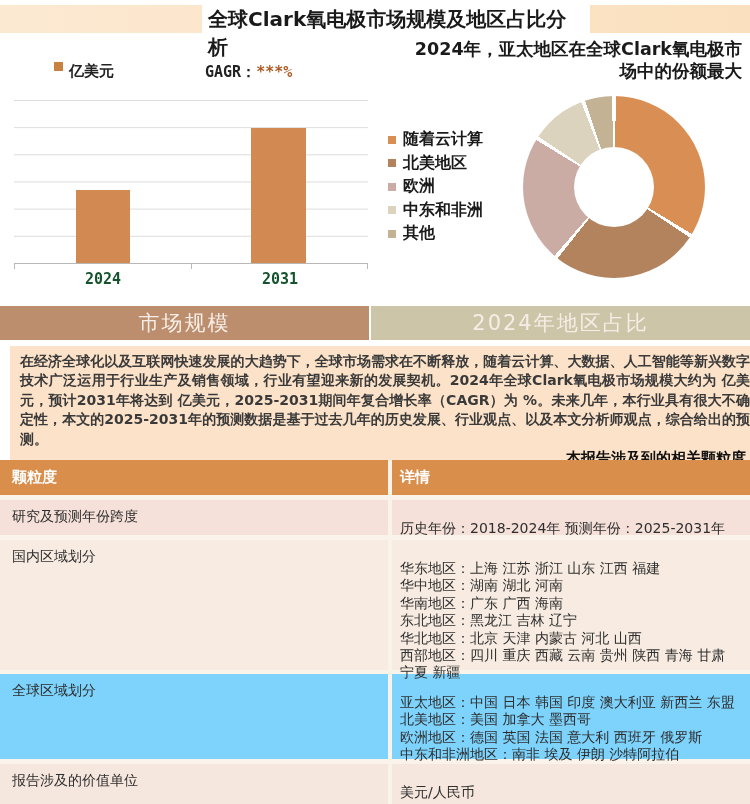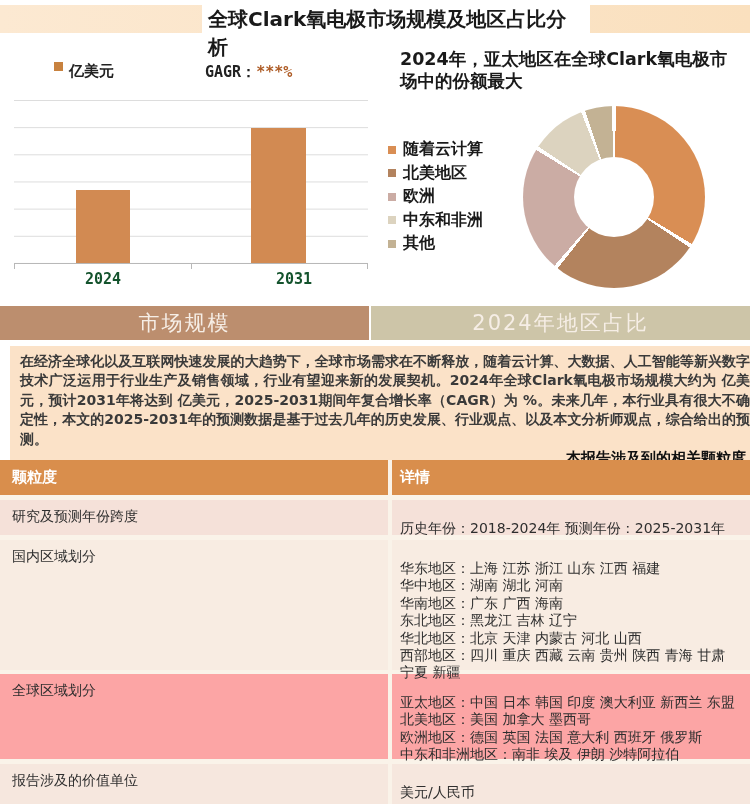--- a/index.html
+++ b/index.html
@@ -25,21 +25,21 @@
         background-image:linear-gradient(#DCDCDC 1px,transparent 1px);
         background-size:100% 27.17px;border-bottom:1px solid #B8B8B8;}
   .bar{position:absolute;bottom:0;background:#D28A52;}
   .bar-2024{left:62px;width:54px;}
   .bar-2031{left:237px;width:55px;}
   .tick{position:absolute;top:209px;width:1px;height:5px;background:#B8B8B8;}
   .xlabel{position:absolute;top:215px;width:64px;text-align:center;font-size:15px;color:#14532d;
           font-family:"DejaVu Sans Mono","Liberation Mono",monospace;font-weight:bold;}
 
   
-  .donut-panel{position:absolute;left:380px;top:46px;width:370px;height:255px;}
+  .donut-panel{position:absolute;left:380px;top:36px;width:370px;height:255px;text-align:right;}
   .donut-title{position:absolute;left:20px;top:2px;width:342px;font-size:17.5px;font-weight:bold;
                line-height:22px;color:#1a1a1a;}
   .donut-legend{position:absolute;left:8px;top:92px;list-style:none;margin:0;padding:0;}
   .donut-legend li{display:flex;align-items:center;gap:7px;height:23.5px;
                    font-size:16px;font-weight:bold;color:#1a1a1a;}
   .mark{width:8px;height:8px;flex:0 0 8px;}
   .donut{position:absolute;left:143px;top:60px;width:182px;height:182px;border-radius:50%;}
   .hole{position:absolute;left:51px;top:51px;width:80px;height:80px;border-radius:50%;background:#fff;}
 
   
@@ -62,21 +62,21 @@
   .c1{width:388px;box-sizing:border-box;padding:8px 6px 0 12px;}
   .cgap{width:4px;background:#FAF3E9;}
   .c2{flex:1;box-sizing:border-box;padding:20px 8px 0 8px;white-space:pre-line;}
   .thead{height:35px;background:#D98E4C;color:#fff;font-size:15px;font-weight:bold;}
   .thead .c1,.thead .c2{padding-top:0;line-height:35px;}
   .thead .cgap{background:#FAF3E9;}
   .rgap{height:5px;background:#FAF3E9;}
   .rgap-sm{height:4px;background:#FAF3E9;}
   .tr1{height:35px;background:#F5E1D9;}
   .tr2{height:130px;background:#F8ECE2;}
-  .tr3{height:85px;background:#fca5a5;}
+  .tr3{height:85px;background:#7dd3fc;}
   .tr4{height:40px;background:#F6E7DE;}
   .cell-text{font-size:14px;line-height:17.4px;font-weight:400;color:#2e2e2e;}
 </style>
 </head>
 <body>
 
 <div class="page">
 
   <div class="top-band"></div>
   <div class="title-box">全球Clark氧电极市场规模及地区占比分析</div>
@@ -88,21 +88,21 @@
     </div>
     <div class="cagr"><span>GAGR：</span><span class="cagr-val">***%</span></div>
     <div class="plot">
       <div class="bar bar-2024" style="height: 45%; background: rgb(210, 138, 82);"></div>
       <div class="bar bar-2031" style="height: 83%; background: rgb(210, 138, 82);"></div>
     </div>
     <div class="tick" style="left:14px;"></div>
     <div class="tick" style="left:191px;"></div>
     <div class="tick" style="left:367px;"></div>
     <div class="xlabel" style="left:71px;">2024</div>
-    <div class="xlabel" style="left:248px;text-align:right;">2031</div>
+    <div class="xlabel" style="left:248px;">2031</div>
   </section>
 
   <section class="donut-panel">
     <div class="donut-title">2024年，亚太地区在全球Clark氧电极市场中的份额最大</div>
     <ul class="donut-legend">
       <li>
           <span class="mark" style="background: rgb(217, 142, 84);"></span>
           <span>随着云计算</span>
         </li>
       <li>

